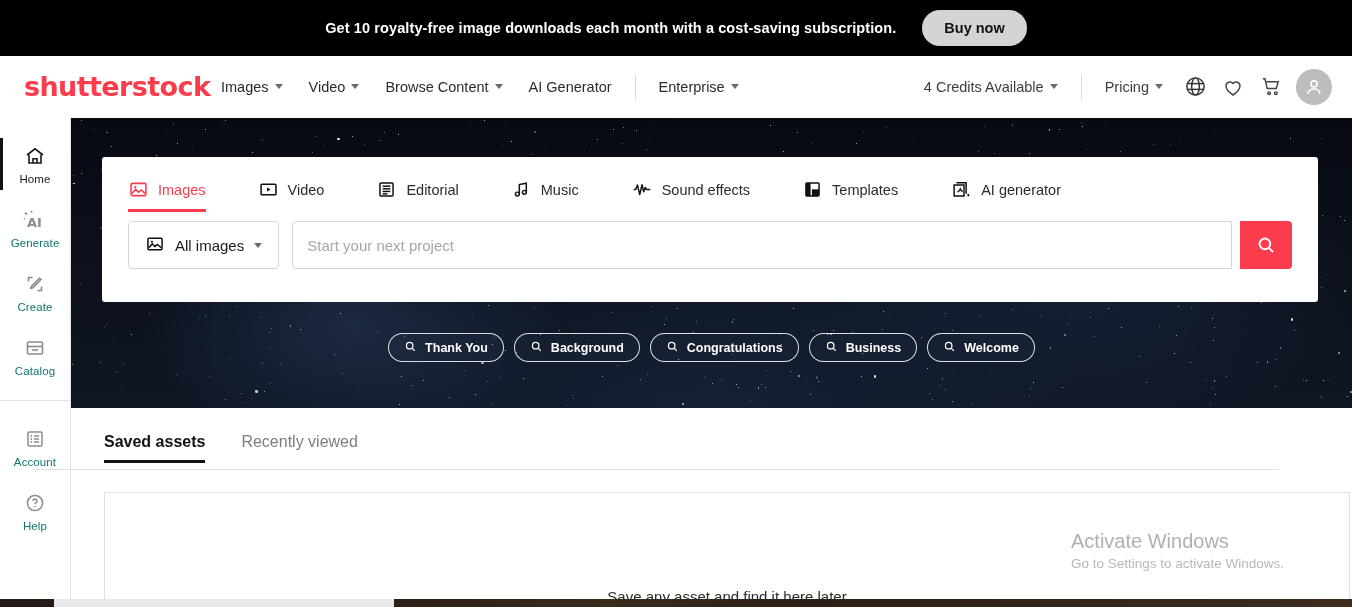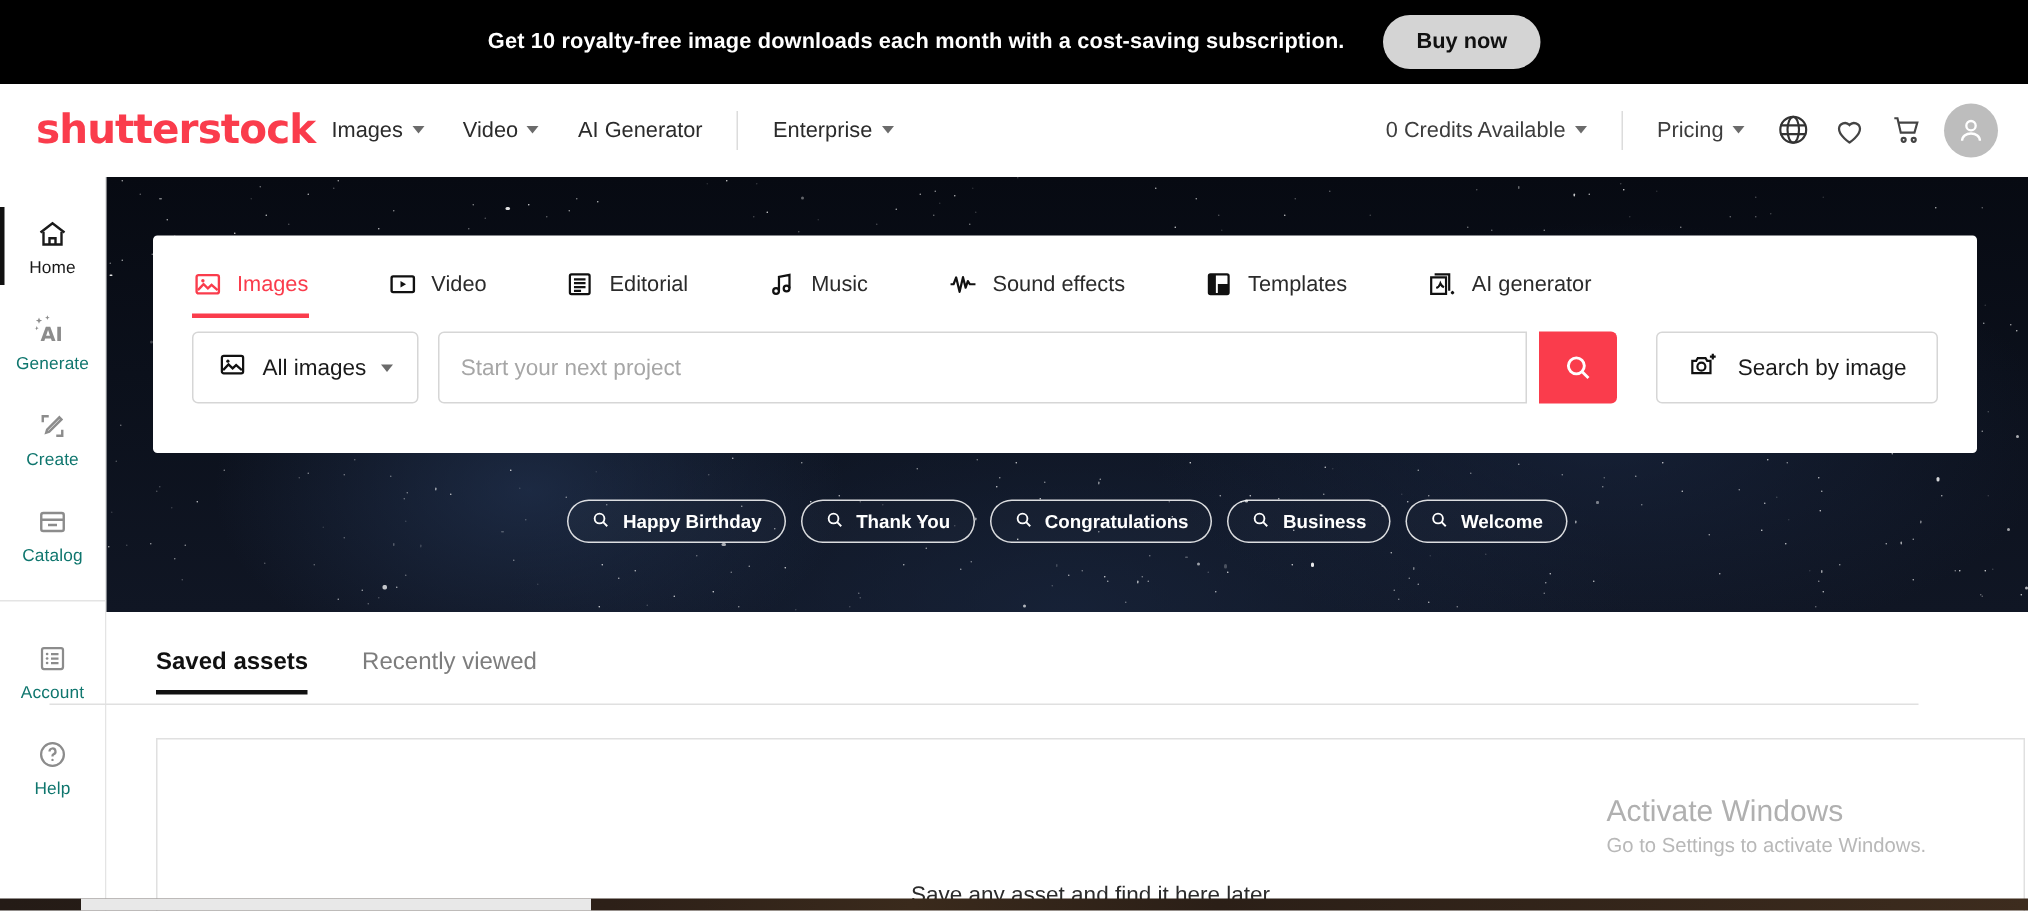--- a/index.html
+++ b/index.html
@@ -288,32 +288,36 @@
   <div class="nav-links">
     <div class="nav-link">
       <span>Images</span>
       <i class="caret"></i>
     </div>
     <div class="nav-link">
       <span>Video</span>
       <i class="caret"></i>
     </div>
     <div class="nav-link">
+      <span>Browse Content</span>
+      <i class="caret"></i>
+    </div>
+    <div class="nav-link">
       <span>AI Generator</span>
     </div>
     <div class="nav-sep"></div>
     <div class="nav-link">
       <span>Enterprise</span>
       <i class="caret"></i>
     </div>
   </div>
 
   <div class="nav-right">
     <div class="nav-link">
-      <span>0 Credits Available</span>
+      <span>4 Credits Available</span>
       <i class="caret"></i>
     </div>
     <div class="nav-sep"></div>
     <div class="nav-link">
       <span>Pricing</span>
       <i class="caret"></i>
     </div>
 
     <div class="icon-btn">
       <svg width="23" height="23" viewBox="0 0 24 24" fill="none" stroke="#333" stroke-width="1.5">
@@ -1052,52 +1056,41 @@
         <input class="search-input" type="text" placeholder="Start your next project" style="">
       </div>
 
       <button class="search-go">
         <svg width="22" height="22" viewBox="0 0 24 24" fill="none" stroke="#ffffff" stroke-width="2.1">
           <circle cx="10.8" cy="10.8" r="5.8"></circle>
           <line x1="15.2" y1="15.2" x2="19.6" y2="19.6"></line>
         </svg>
       </button>
 
-      <div class="search-by-image">
-        <span>
-          <svg width="22" height="22" viewBox="0 0 24 24" fill="none" stroke="#111" stroke-width="1.6">
-            <path d="M3.5 9.3h2.8l1.2-2h5.6l1.2 2h2.4v9H3.5z"></path>
-            <circle cx="10.1" cy="13.6" r="2.9"></circle>
-            <line x1="18.4" y1="4.2" x2="18.4" y2="8.4"></line>
-            <line x1="16.3" y1="6.3" x2="20.5" y2="6.3"></line>
-          </svg>
-        </span>
-        <span>Search by image</span>
-      </div>
     </div>
   </div>
 
   <div class="chips">
     <div class="chip">
       <span>
         <svg width="13" height="13" viewBox="0 0 24 24" fill="none" stroke="#fff" stroke-width="2.3">
           <circle cx="10.5" cy="10.5" r="6"></circle>
             <line x1="15" y1="15" x2="20" y2="20"></line>
         </svg>
       </span>
-      <span>Happy Birthday</span>
+      <span>Thank You</span>
     </div>
     <div class="chip">
       <span>
         <svg width="13" height="13" viewBox="0 0 24 24" fill="none" stroke="#fff" stroke-width="2.3">
           <circle cx="10.5" cy="10.5" r="6"></circle>
             <line x1="15" y1="15" x2="20" y2="20"></line>
         </svg>
       </span>
-      <span>Thank You</span>
+      <span>Background</span>
     </div>
     <div class="chip">
       <span>
         <svg width="13" height="13" viewBox="0 0 24 24" fill="none" stroke="#fff" stroke-width="2.3">
           <circle cx="10.5" cy="10.5" r="6"></circle>
             <line x1="15" y1="15" x2="20" y2="20"></line>
         </svg>
       </span>
       <span>Congratulations</span>
     </div>

